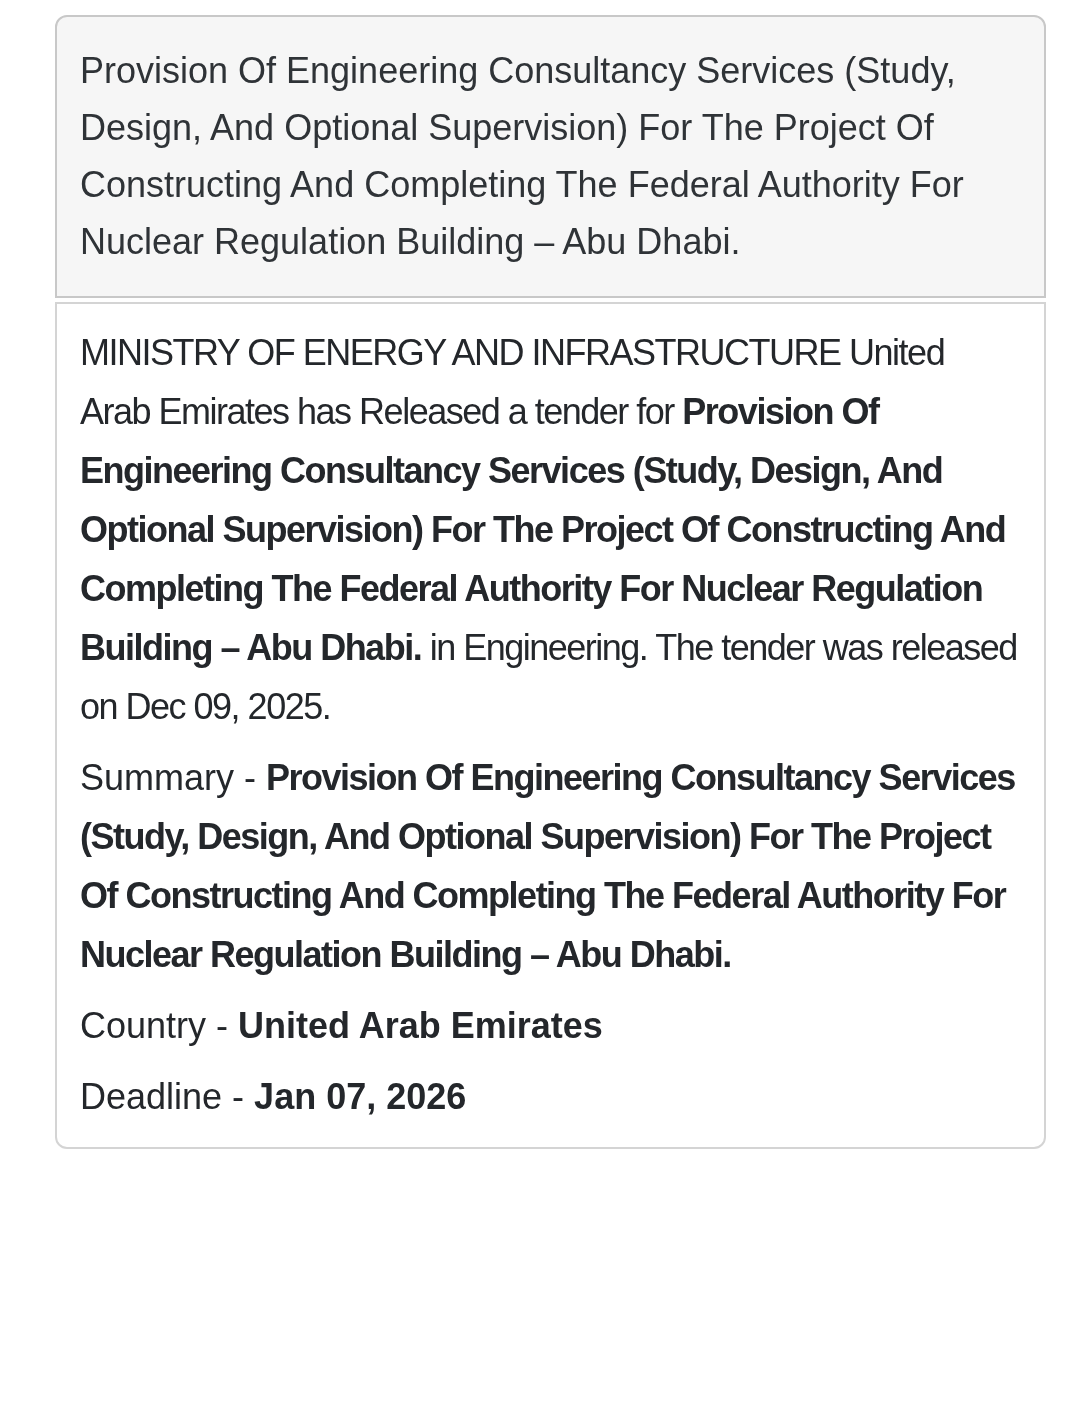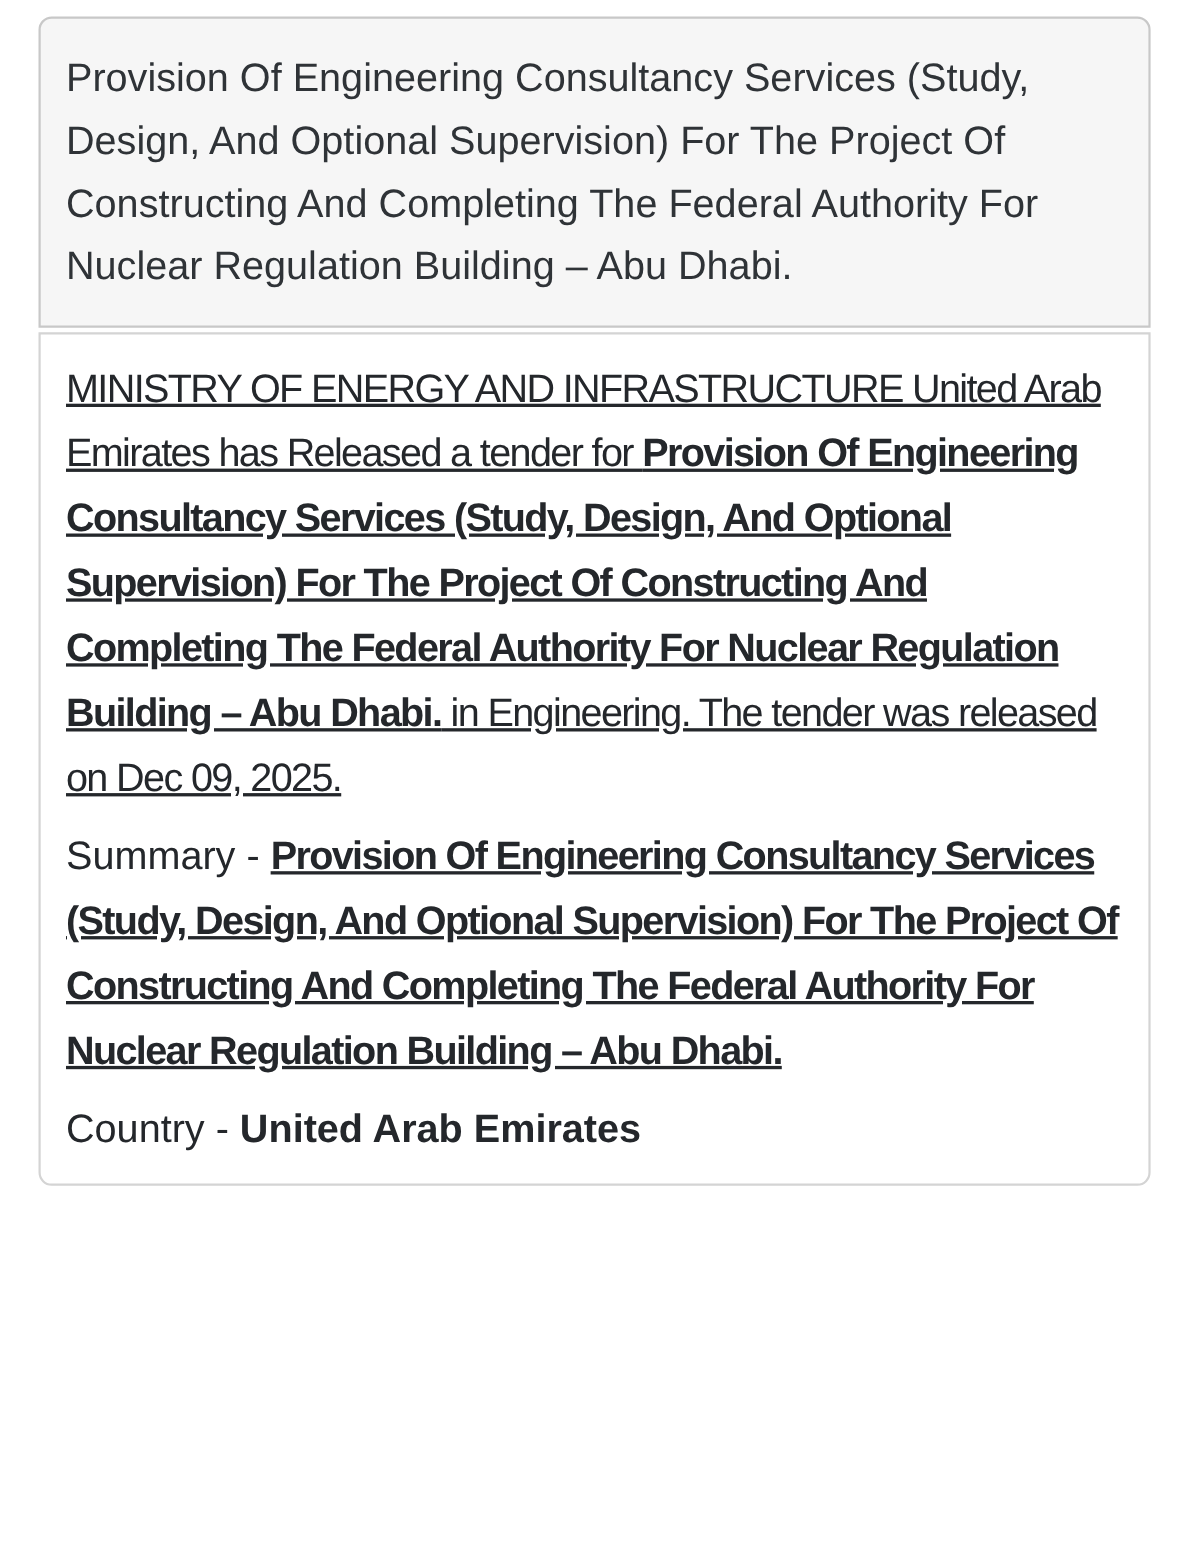--- a/index.html
+++ b/index.html
@@ -11,21 +11,21 @@
     width: 1080px;
     min-height: 1410px;
     font-family: "Liberation Sans", sans-serif;
     color: #24272b;
     -webkit-font-smoothing: antialiased;
   }
   .page {
     box-sizing: border-box;
     width: 1080px;
     min-height: 1410px;
-    padding: 15px 34px 0 35px;
+    padding: 15px 34px 0 55px;
     background: #ffffff;
     overflow: hidden;
   }
   .title-card {
     box-sizing: border-box;
     background: #f6f6f6;
     border: 2px solid #c8c8c8;
     border-radius: 12px 12px 0 0;
     padding: 25px 24px 26px 23px;
     font-size: 36px;
@@ -47,38 +47,38 @@
     color: #24272b;
   }
   .para {
     margin: 0 0 12px 0;
   }
   .bold {
     font-weight: 700;
   }
   .condensed {
     letter-spacing: -1.5px;
-    text-decoration: underline;
   }
 </style>
 </head>
 <body>
 
 <div class="page">
 
   <div class="title-card">
     <p>Provision Of Engineering Consultancy Services (Study, Design, And Optional Supervision) For The Project Of Constructing And Completing The Federal Authority For Nuclear Regulation Building – Abu Dhabi.</p>
   </div>
 
   <div class="body-card">
 
     <p class="para"><span class="condensed">MINISTRY OF ENERGY AND INFRASTRUCTURE United Arab Emirates has Released a tender for </span><span class="bold condensed">Provision Of Engineering Consultancy Services (Study, Design, And Optional Supervision) For The Project Of Constructing And Completing The Federal Authority For Nuclear Regulation Building – Abu Dhabi.</span><span class="condensed"> in Engineering. The tender was released on Dec 09, 2025.</span></p>
 
     <p class="para"><span>Summary</span><span> - </span><span class="bold condensed">Provision Of Engineering Consultancy Services (Study, Design, And Optional Supervision) For The Project Of Constructing And Completing The Federal Authority For Nuclear Regulation Building – Abu Dhabi.</span></p>
 
     <p class="para"><span>Country</span><span> - </span><span class="bold">United Arab Emirates</span></p>
 
+    <p class="para"><span>Deadline</span><span> - </span><span class="bold">Jan 07, 2026</span></p>
 
 
 
   </div>
 
 </div>
 
 </body></html>

